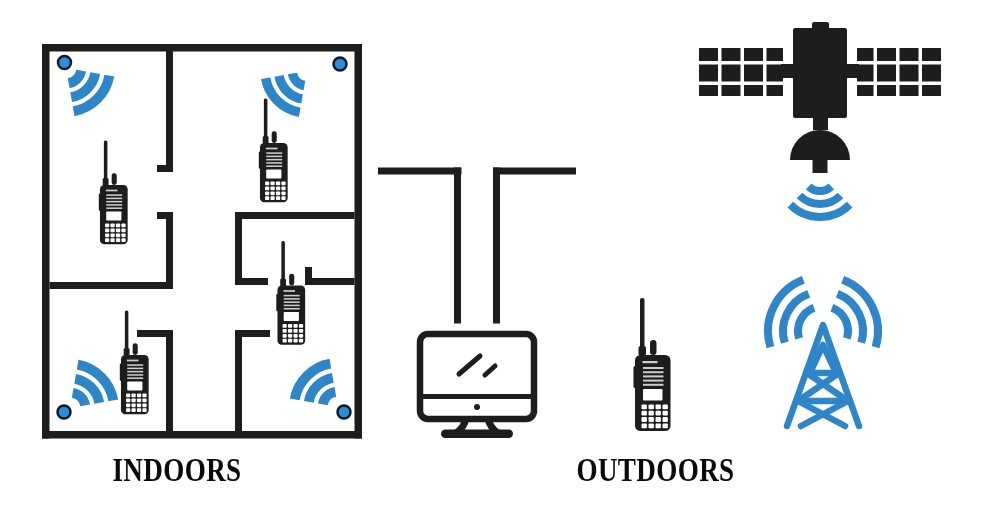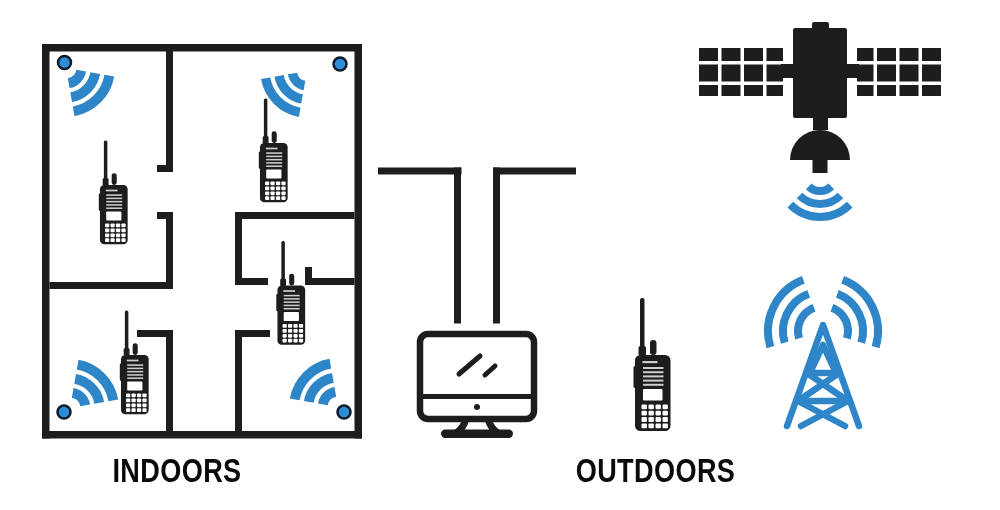--- a/index.html
+++ b/index.html
@@ -1,17 +1,17 @@
 <!DOCTYPE html>
 <html style="--ink: #1d1d1b; --signal_blue: #2e86c9; --dot_fill: #2f8cd6; --dot_stroke: #0d1b28; --text: #0a0a0a; --background: #ffffff; --radio_detail_gray: #c9cdd1;"><head>
 <meta charset="utf-8">
 <style>
   html,body{margin:0;padding:0;background:#fff;}
   #canvas{position:relative;width:1000px;height:510px;background:var(--background,#fff);
-          overflow:hidden;font-family:Liberation Sans, sans-serif;}
+          overflow:hidden;font-family:Liberation Serif, serif;}
   #diagram{position:absolute;left:0;top:0;}
   .ink-f{fill:var(--ink,#1d1d1b);}
   .ink-s{stroke:var(--ink,#1d1d1b);fill:none;}
   .blue-s{stroke:var(--signal_blue,#2e86c9);fill:none;}
   .white-f{fill:#ffffff;}
   .gray-f{fill:var(--radio_detail_gray,#c9cdd1);}
   .dot{fill:var(--dot_fill,#2f8cd6);stroke:var(--dot_stroke,#0d1b28);stroke-width:2.5;}
   .scene-label{position:absolute;top:454px;font-weight:bold;font-size:33px;line-height:1;
                color:var(--text,#0a0a0a);text-align:center;letter-spacing:.5px;
                transform:scaleX(.82);transform-origin:50% 50%;}

